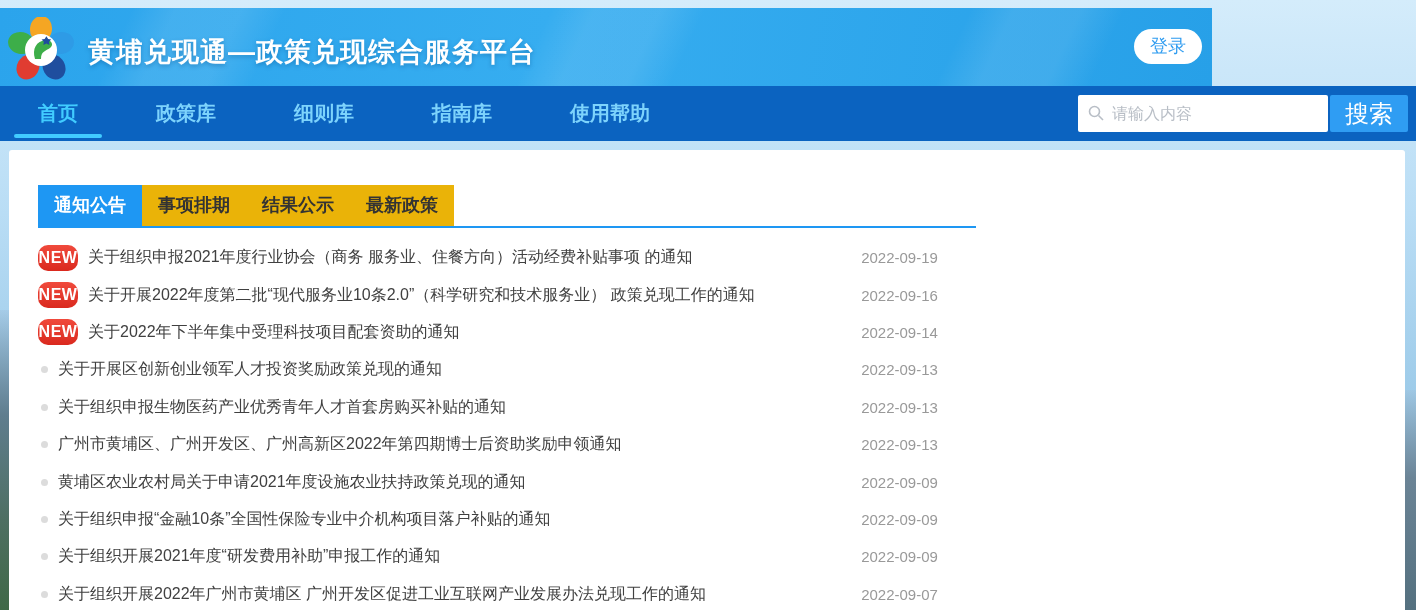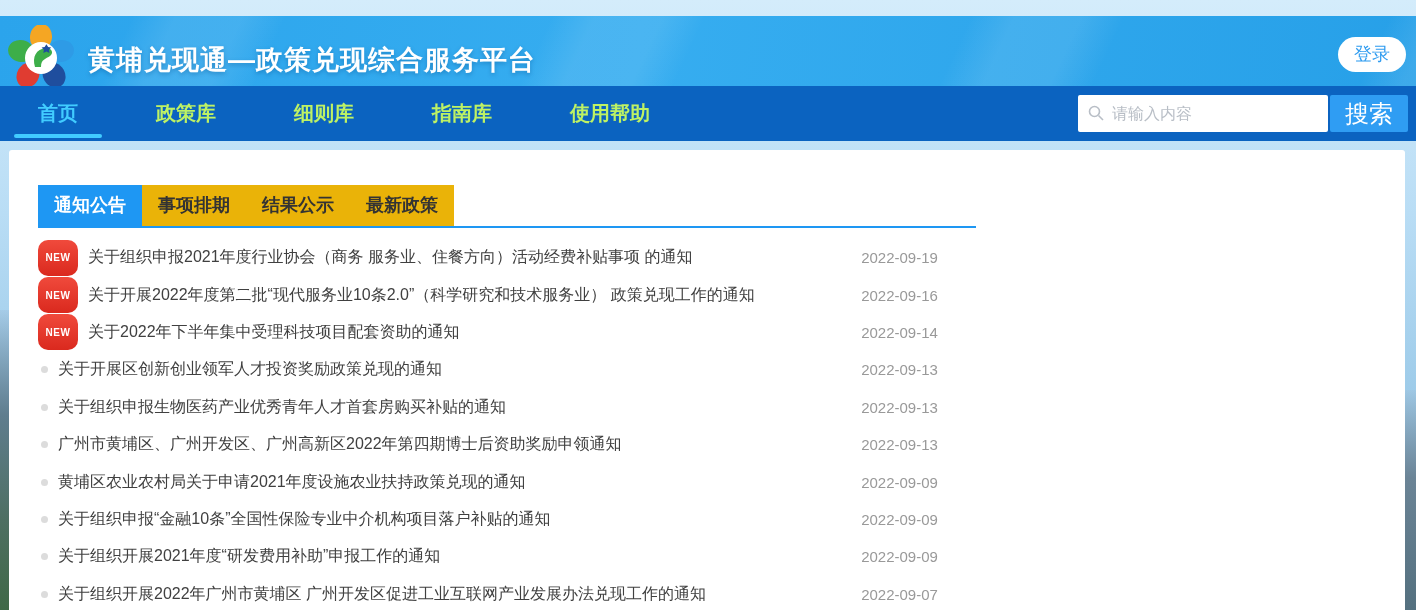--- a/index.html
+++ b/index.html
@@ -14,21 +14,21 @@
     position:absolute; left:0; bottom:0; width:9px; height:300px;
     background:linear-gradient(180deg,rgba(150,180,210,0.25) 0%,#5f7d8e 35%,#4e6f62 70%,#3f6847 100%);
   }
   .bg-city-right {
     position:absolute; right:0; bottom:0; width:11px; height:220px;
     background:linear-gradient(180deg,rgba(160,190,215,0.3) 0%,#6b8496 40%,#54707f 100%);
   }
 
   
   .top-header {
-    position:absolute; left:0; top:16px; width:1416px; height:86px;
+    position:absolute; left:0; top:8px; width:1212px; height:86px;
     background:linear-gradient(100deg,#2ba4ec 0%,#36adf0 45%,#27a0e8 100%);
     overflow:hidden;
   }
   .top-header .streaks {
     position:absolute; inset:0;
     background:repeating-linear-gradient(115deg,rgba(255,255,255,0) 0 120px,rgba(255,255,255,0.10) 160px 220px,rgba(255,255,255,0) 260px 380px);
   }
   .logo { position:absolute; left:8px; top:9px; width:66px; height:66px; }
   .site-title {
     position:absolute; left:88px; top:26px;
@@ -42,21 +42,21 @@
     color:#2f9cf0; font-size:18px; line-height:35px; text-align:center; cursor:pointer;
     font-family:inherit;
   }
 
   
   .nav-bar {
     position:absolute; left:0; top:86px; width:1416px; height:55px;
     background:#0b63c0; display:flex; align-items:flex-start; padding-left:14px;
   }
   .nav-item {
-    position:relative; color:#bef264; font-size:20px; font-weight:bold;
+    position:relative; color:#7dd3fc; font-size:20px; font-weight:bold;
     line-height:55px; padding:0 24px; margin-right:30px; cursor:pointer; white-space:nowrap;
   }
   .nav-item.active { color:#41ccff; }
   .nav-item.active::after {
     content:""; position:absolute; left:0; right:0; bottom:3px; height:4px;
     background:#41ccff; border-radius:2px;
   }
   .search-wrap { position:absolute; right:8px; top:9px; display:flex; }
   .search-box { position:relative; }
   .search-input {
@@ -83,23 +83,23 @@
   .tab {
     width:104px; height:41px; line-height:41px; text-align:center;
     font-size:18px; font-weight:bold; color:#333333; cursor:pointer;
   }
   .tab.active { background:#1e97f3; color:#ffffff; }
   .tab-underline { width:938px; height:2px; background:#1e97f3; }
 
   .notice-list { width:909px; margin-top:11px; }
   .notice-row { height:37.4px; display:flex; align-items:center; cursor:pointer; }
   .badge-new {
-    width:40px; height:36px; margin-right:10px; flex:0 0 auto;
+    width:40px; height:26px; margin-right:10px; flex:0 0 auto;
     background:linear-gradient(180deg,#f04a3c 0%,#da291e 100%);
-    border-radius:10px; color:#ffffff; font-size:10px; font-weight:bold;
+    border-radius:10px; color:#ffffff; font-size:16px; font-weight:bold;
     display:flex; align-items:center; justify-content:center; letter-spacing:0.5px;
   }
   .bullet-dot {
     width:7px; height:7px; border-radius:50%; background:#dcdcdc;
     margin:0 10px 0 3px; flex:0 0 auto;
   }
   .notice-title {
     flex:1 1 auto; font-size:16px; color:#404040;
     white-space:nowrap; overflow:hidden; text-overflow:ellipsis;
   }

